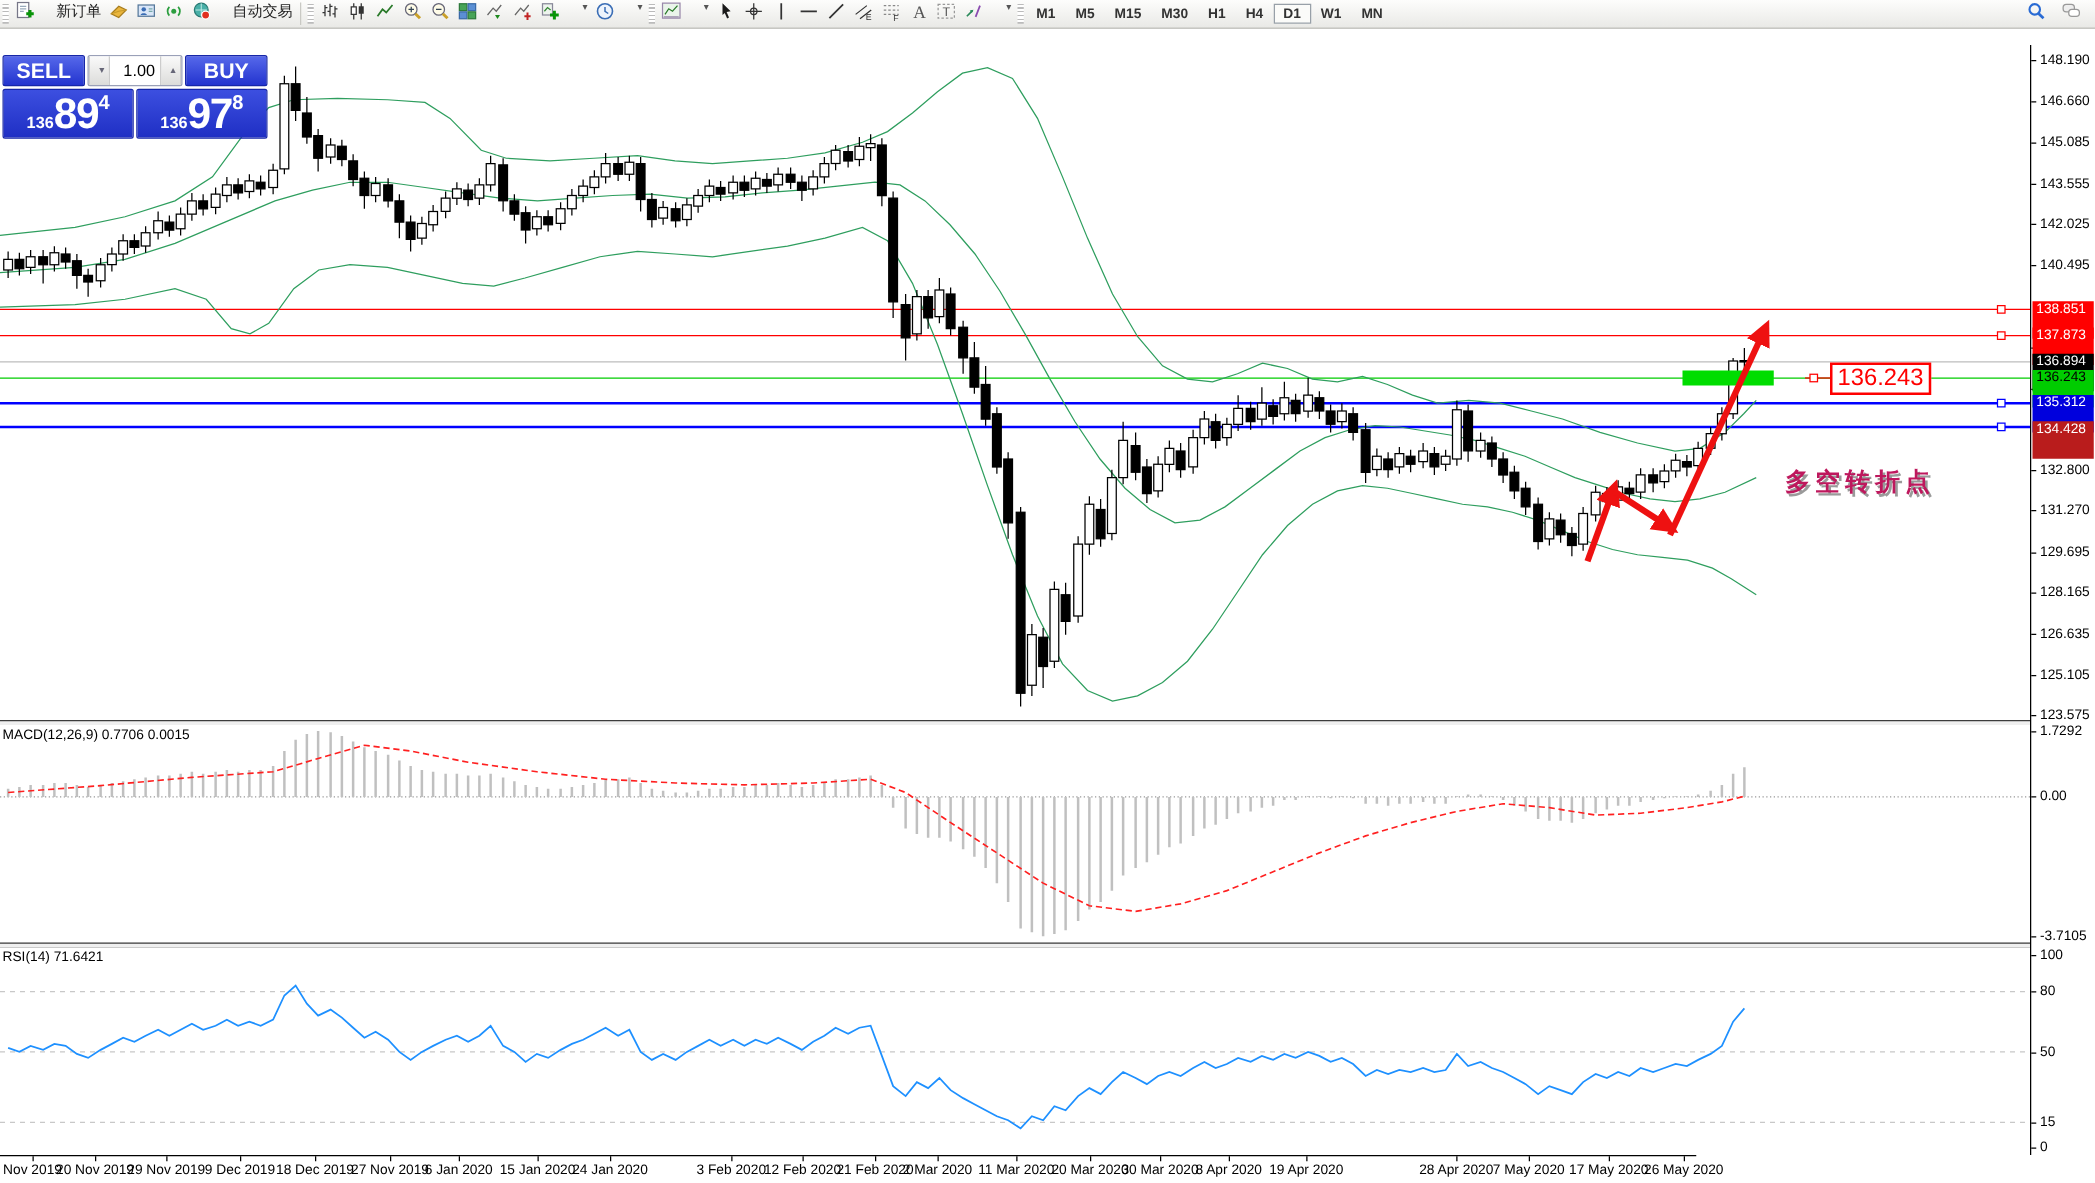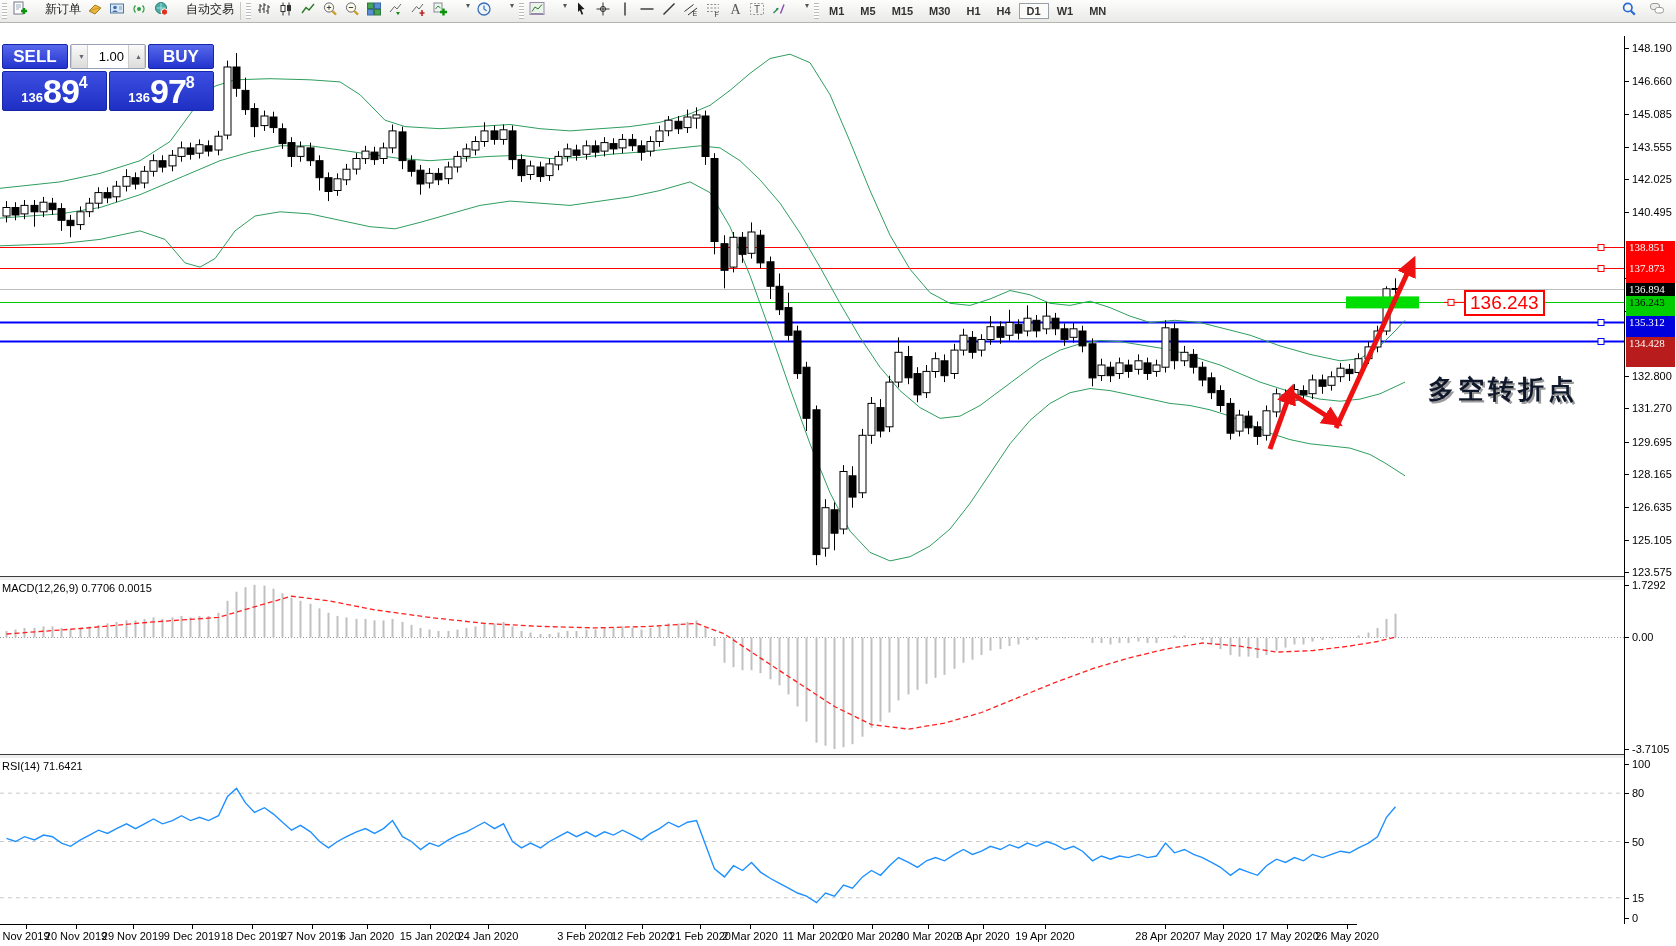--- a/index.html
+++ b/index.html
@@ -30,42 +30,42 @@
   #rsi-pane{top:758px;height:166px;}
   .pane-sep{position:absolute;left:0;width:1676px;height:3px;background:#efefef;
     border-top:1px solid #3c3c3c;border-bottom:1px solid #3c3c3c;box-sizing:content-box;}
   #sep1{top:576px;} #sep2{top:754px;}
   .ind-label{position:absolute;left:2px;top:2px;font-size:11px;color:#000;z-index:5;}
   
   #axis-col{position:absolute;left:1624px;top:36px;width:52px;height:888px;border-left:1px solid #000;background:#fff;}
   .ax-tick{position:absolute;left:0;width:4px;height:1px;background:#000;}
   .ax-lab{position:absolute;left:7px;font-size:11px;color:#000;white-space:nowrap;}
   .ax-box{position:absolute;left:1px;width:49px;height:30px;font-size:11px;line-height:13px;
-          padding-left:3px;box-sizing:border-box;white-space:nowrap;font-family:Liberation Serif, serif;}
+          padding-left:3px;box-sizing:border-box;white-space:nowrap;}
   
   #date-axis{position:absolute;left:0;top:924px;width:1357px;height:22px;background:#fff;border-top:1px solid #000;box-sizing:border-box;}
   .d-lab{position:absolute;top:5px;font-size:11px;color:#000;transform:translateX(-50%);white-space:nowrap;}
   .d-tick{position:absolute;top:0;width:1px;height:4px;background:#000;}
   
   #trade-panel{position:absolute;left:2px;top:8px;width:212px;z-index:20;font-family:"Liberation Sans",sans-serif;}
   .tp-row1{display:flex;gap:2px;height:25px;}
   .tp-btn{flex:0 0 66px;border:1px solid #1626a8;border-radius:2px;color:#fff;font-weight:700;font-size:17px;
      background:linear-gradient(#5668ea,#2334cf);cursor:pointer;}
   .tp-vol{flex:1;display:flex;border:1px solid #9aa0b8;border-radius:2px;background:#fff;overflow:hidden;}
   .tp-spin{width:17px;border:none;background:linear-gradient(#fafafa,#dcdcda);color:#667;font-size:7px;cursor:pointer;border-left:1px solid #ccc;border-right:1px solid #ccc;}
   .tp-input{flex:1;border:none;outline:none;text-align:right;font-size:13px;padding-right:4px;min-width:0;}
   .tp-row2{display:flex;gap:2px;margin-top:2px;height:40px;}
   .tp-price{flex:1;background:linear-gradient(#3c4fe0,#1f2fc4);border:1px solid #1626a8;border-radius:2px;
      color:#fff;display:flex;align-items:center;justify-content:center;padding:0 2px;}
   .tp-sm{font-size:13px;font-weight:700;align-self:flex-end;margin-bottom:5px;}
   .tp-big{font-size:34px;font-weight:700;line-height:38px;letter-spacing:-1px;}
   .tp-sup{font-size:16px;font-weight:700;align-self:flex-start;margin-top:2px;}
   
-  #pivot-text{position:absolute;left:1428px;top:336px;z-index:9;font-size:26px;font-weight:700;
-     color:#0f172a;letter-spacing:4px;text-shadow:2px 2px 0 #9a9a9a;font-family:Liberation Sans, sans-serif;}
+  #pivot-text{position:absolute;left:1428px;top:336px;z-index:9;font-size:20px;font-weight:700;
+     color:#be185d;letter-spacing:4px;text-shadow:2px 2px 0 #9a9a9a;font-family:Liberation Sans, sans-serif;}
   #price-callout{position:absolute;left:1464px;top:254px;z-index:9;border:2px solid #ff0000;background:#fff;
      color:#ff0000;font-size:19px;line-height:22px;padding:0 4px;}
   svg{display:block}
 </style>
 </head>
 <body>
 
 <div id="app">
   <div id="toolbar">
       <div class="tb-grip"></div>

